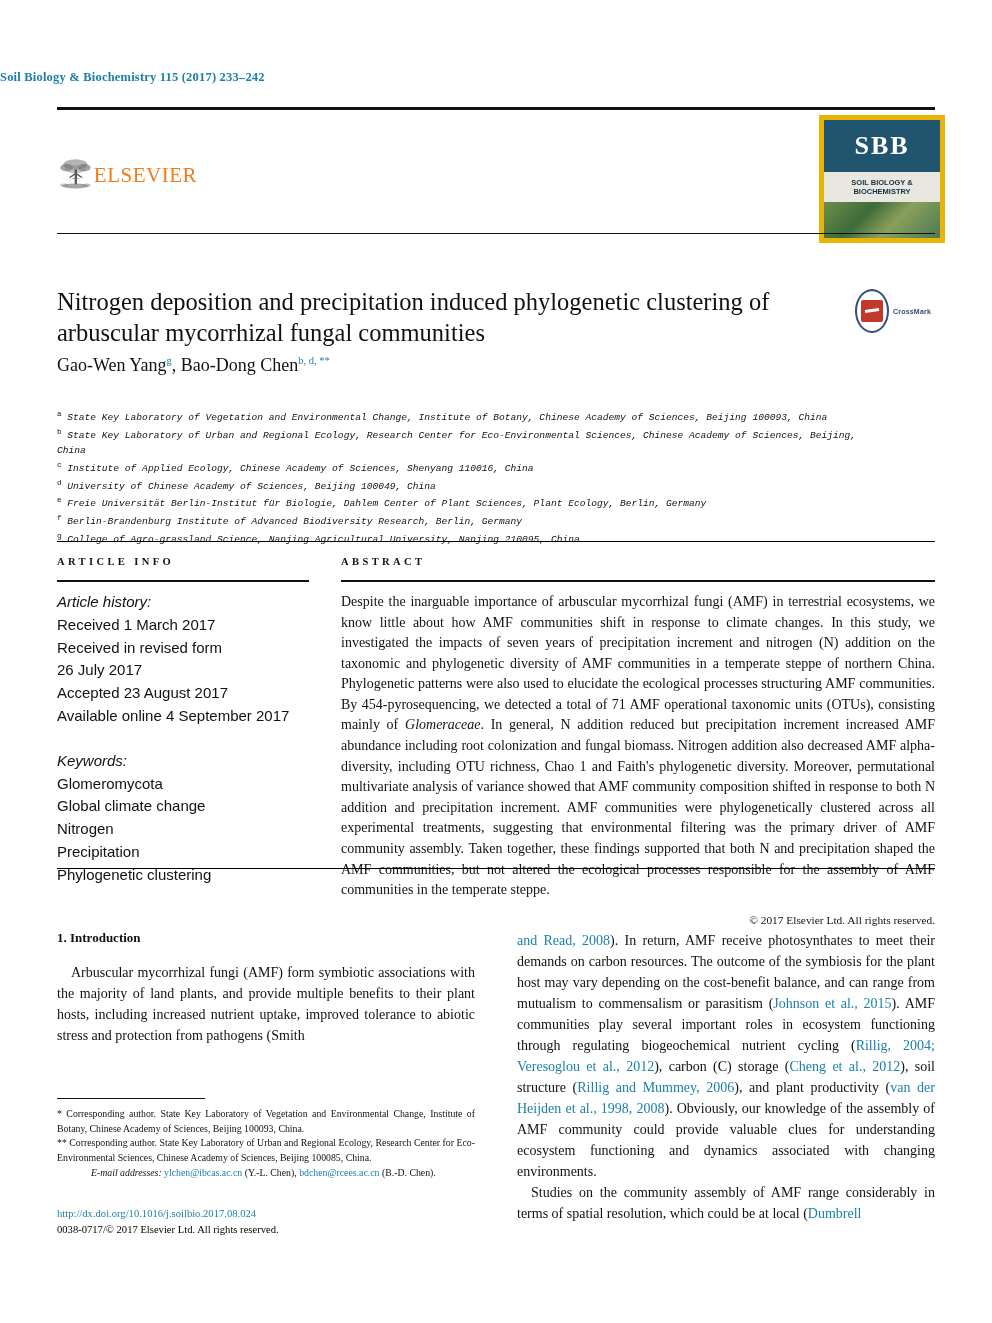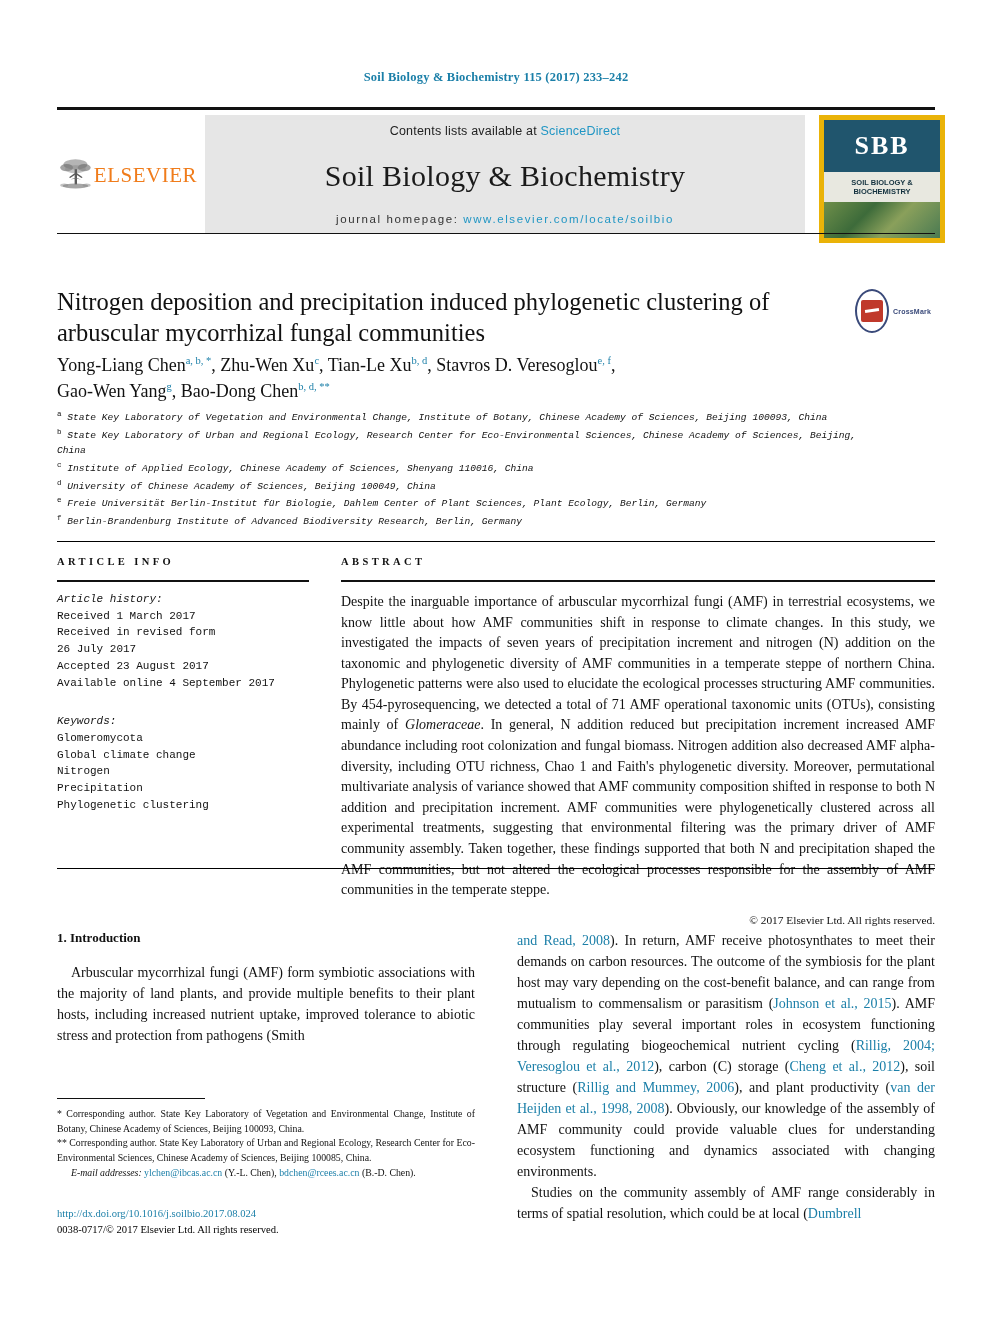--- a/index.html
+++ b/index.html
@@ -9,21 +9,20 @@
     font-family:"Liberation Serif", serif;
     color:#000;
     position:relative;
     overflow:hidden;
   }
   .page { position:relative; width:992px; height:1323px; }
 
   
   .runninghead {
     position:absolute; top:70px; left:0; width:992px;
-    text-align:center;
     font-family:"Liberation Serif", serif;
     font-weight:bold; font-size:12.5px;
     color:#1b7fa8; letter-spacing:.2px;
   }
 
   
   .masthead {
     position:absolute; top:107px; left:57px; width:878px; height:127px;
   }
   .mh-rule-top {
@@ -137,22 +136,22 @@
 
   
   .infocol { position:absolute; top:556px; left:57px; width:252px; }
   .sec-head {
     font-family:"Liberation Serif", serif;
     font-size:10.5px; font-weight:bold; letter-spacing:3.4px; color:#111;
     text-transform:uppercase;
   }
   .info-rule { width:252px; height:2px; background:#111; margin:13px 0 9px 0; }
   .info-body {
-    font-family:Liberation Mono, monospace;
-    font-size:11px; line-height:1.52; color:#111;
+    font-family:Liberation Sans, sans-serif;
+    font-size:15px; line-height:1.52; color:#111;
   }
   .info-body .it { font-style:italic; }
   .kw-block { margin-top:22px; }
 
   
   .abscol { position:absolute; top:556px; left:341px; width:594px; }
   .abs-rule { width:594px; height:2px; background:#111; margin:13px 0 10px 0; }
   .abs-body {
     font-family:"Liberation Serif", serif;
     font-size:14px; line-height:1.47; color:#111;
@@ -179,21 +178,21 @@
   .para + .para { text-indent:14px; }
   .lnk { color:#1b7fa8; }
 
   
   .footnotes {
     position:absolute; top:1098px; left:57px; width:418px;
     font-family:"Liberation Serif", serif;
     font-size:9.8px; line-height:1.5; color:#111; text-align:justify;
   }
   .fn-rule { width:148px; height:1px; background:#111; margin-bottom:8px; }
-  .footnotes .it { font-style:italic; }
+  .footnotes .it { font-style:italic;margin-left:20px; }
   .footnotes .lnk { color:#1b7fa8; }
 
   .bottomblock {
     position:absolute; top:1206px; left:57px; width:430px;
     font-family:"Liberation Serif", serif; font-size:10.6px; line-height:1.5;
   }
   .doi { color:#1b7fa8; }
 </style>
 </head>
 <body>
@@ -217,29 +216,20 @@
           <path d="M50 44 L64 54 L61 56 L48 47 Z" fill="#5a5a5a"></path>
           <path d="M34 60 Q46 52 60 60 Q46 56 34 60 Z" fill="#6a6a6a"></path>
           <ellipse cx="46" cy="76" rx="32" ry="6" fill="#777" opacity=".65"></ellipse>
           <ellipse cx="18" cy="74" rx="10" ry="4" fill="#888" opacity=".5"></ellipse>
           <ellipse cx="74" cy="74" rx="10" ry="4" fill="#888" opacity=".5"></ellipse>
         </g>
       </svg>
       <div class="elsevier-word">ELSEVIER</div>
     </div>
 
-    <div class="mh-center">
-      <div class="mh-contents">
-        <span>Contents lists available at </span><span class="sd">ScienceDirect</span>
-      </div>
-      <div class="mh-journal">Soil Biology &amp; Biochemistry</div>
-      <div class="mh-home">
-        <span>journal homepage: </span><span class="url">www.elsevier.com/locate/soilbio</span>
-      </div>
-    </div>
 
     <div class="mh-cover">
       <div class="cover-top">SBB</div>
       <div class="cover-title">SOIL BIOLOGY &amp;
 BIOCHEMISTRY</div>
       <div class="cover-img"></div>
     </div>
 
     <div class="mh-rule-bottom"></div>
   </div>
@@ -247,39 +237,34 @@
   <div class="title">Nitrogen deposition and precipitation induced phylogenetic clustering of arbuscular mycorrhizal fungal communities</div>
 
   <div class="crossmark">
     <div class="cm-circle">
       <div class="cm-inner"></div>
     </div>
     <div class="cm-label">CrossMark</div>
   </div>
 
   <div class="authors">
-    <div>
-      <span>Yong-Liang Chen</span><sup>a, b, *</sup>,
-      <span>Zhu-Wen Xu</span><sup>c</sup>,
-      <span>Tian-Le Xu</span><sup>b, d</sup>,
-      <span>Stavros D. Veresoglou</span><sup>e, f</sup>,
-    </div>
     <div>
       <span>Gao-Wen Yang</span><sup>g</sup>,
       <span>Bao-Dong Chen</span><sup>b, d, **</sup>
     </div>
   </div>
 
   <div class="affils">
     <div><sup>a</sup> <span>State Key Laboratory of Vegetation and Environmental Change, Institute of Botany, Chinese Academy of Sciences, Beijing 100093, China</span></div>
     <div><sup>b</sup> <span>State Key Laboratory of Urban and Regional Ecology, Research Center for Eco-Environmental Sciences, Chinese Academy of Sciences, Beijing, China</span></div>
     <div><sup>c</sup> <span>Institute of Applied Ecology, Chinese Academy of Sciences, Shenyang 110016, China</span></div>
     <div><sup>d</sup> <span>University of Chinese Academy of Sciences, Beijing 100049, China</span></div>
     <div><sup>e</sup> <span>Freie Universität Berlin-Institut für Biologie, Dahlem Center of Plant Sciences, Plant Ecology, Berlin, Germany</span></div>
     <div><sup>f</sup> <span>Berlin-Brandenburg Institute of Advanced Biodiversity Research, Berlin, Germany</span></div>
+    <div><sup>g</sup> <span>College of Agro-grassland Science, Nanjing Agricultural University, Nanjing 210095, China</span></div>
   </div>
 
   <div class="rule-info-top"></div>
 
   <div class="infocol">
     <div class="sec-head">ARTICLE INFO</div>
     <div class="info-rule"></div>
     <div class="info-body">
       <div class="it">Article history:</div>
       <div>Received 1 March 2017</div>

